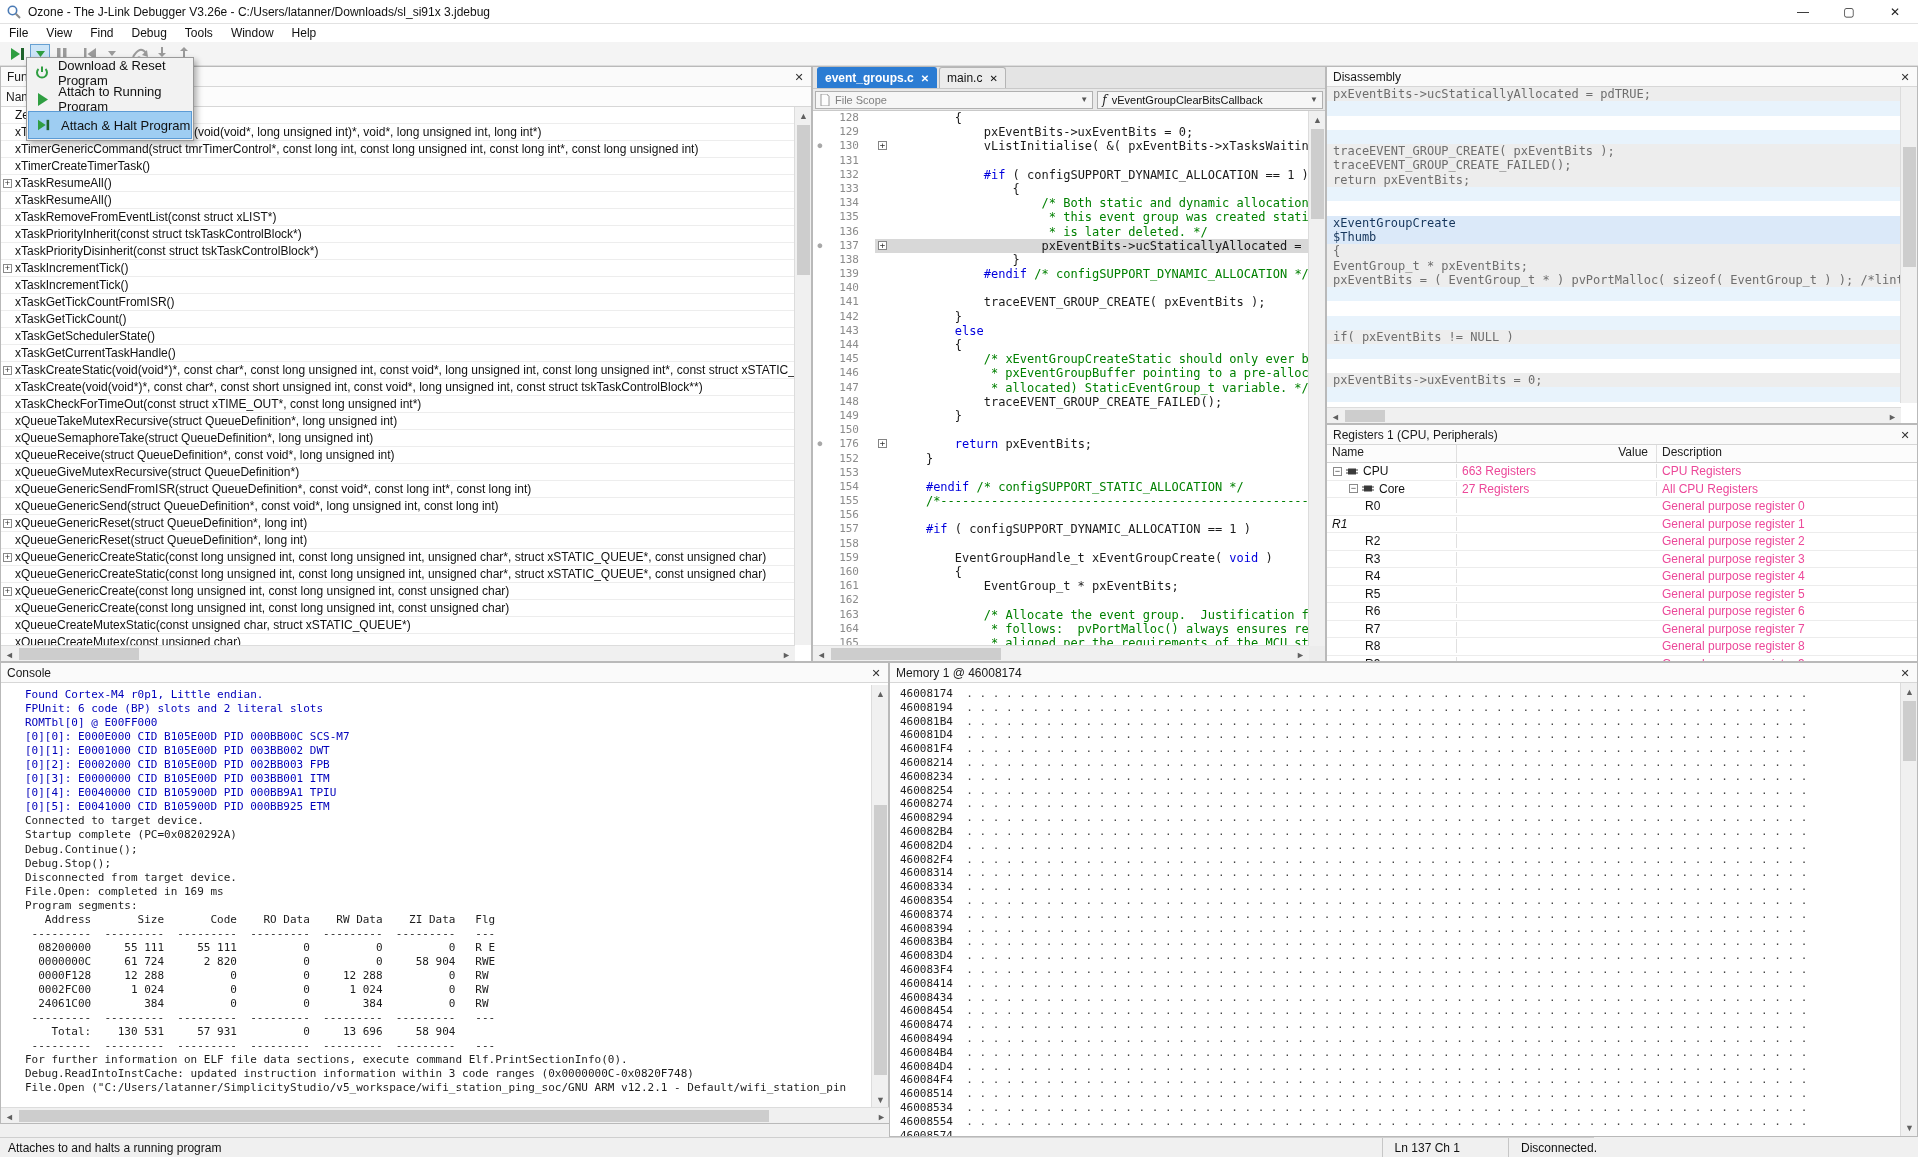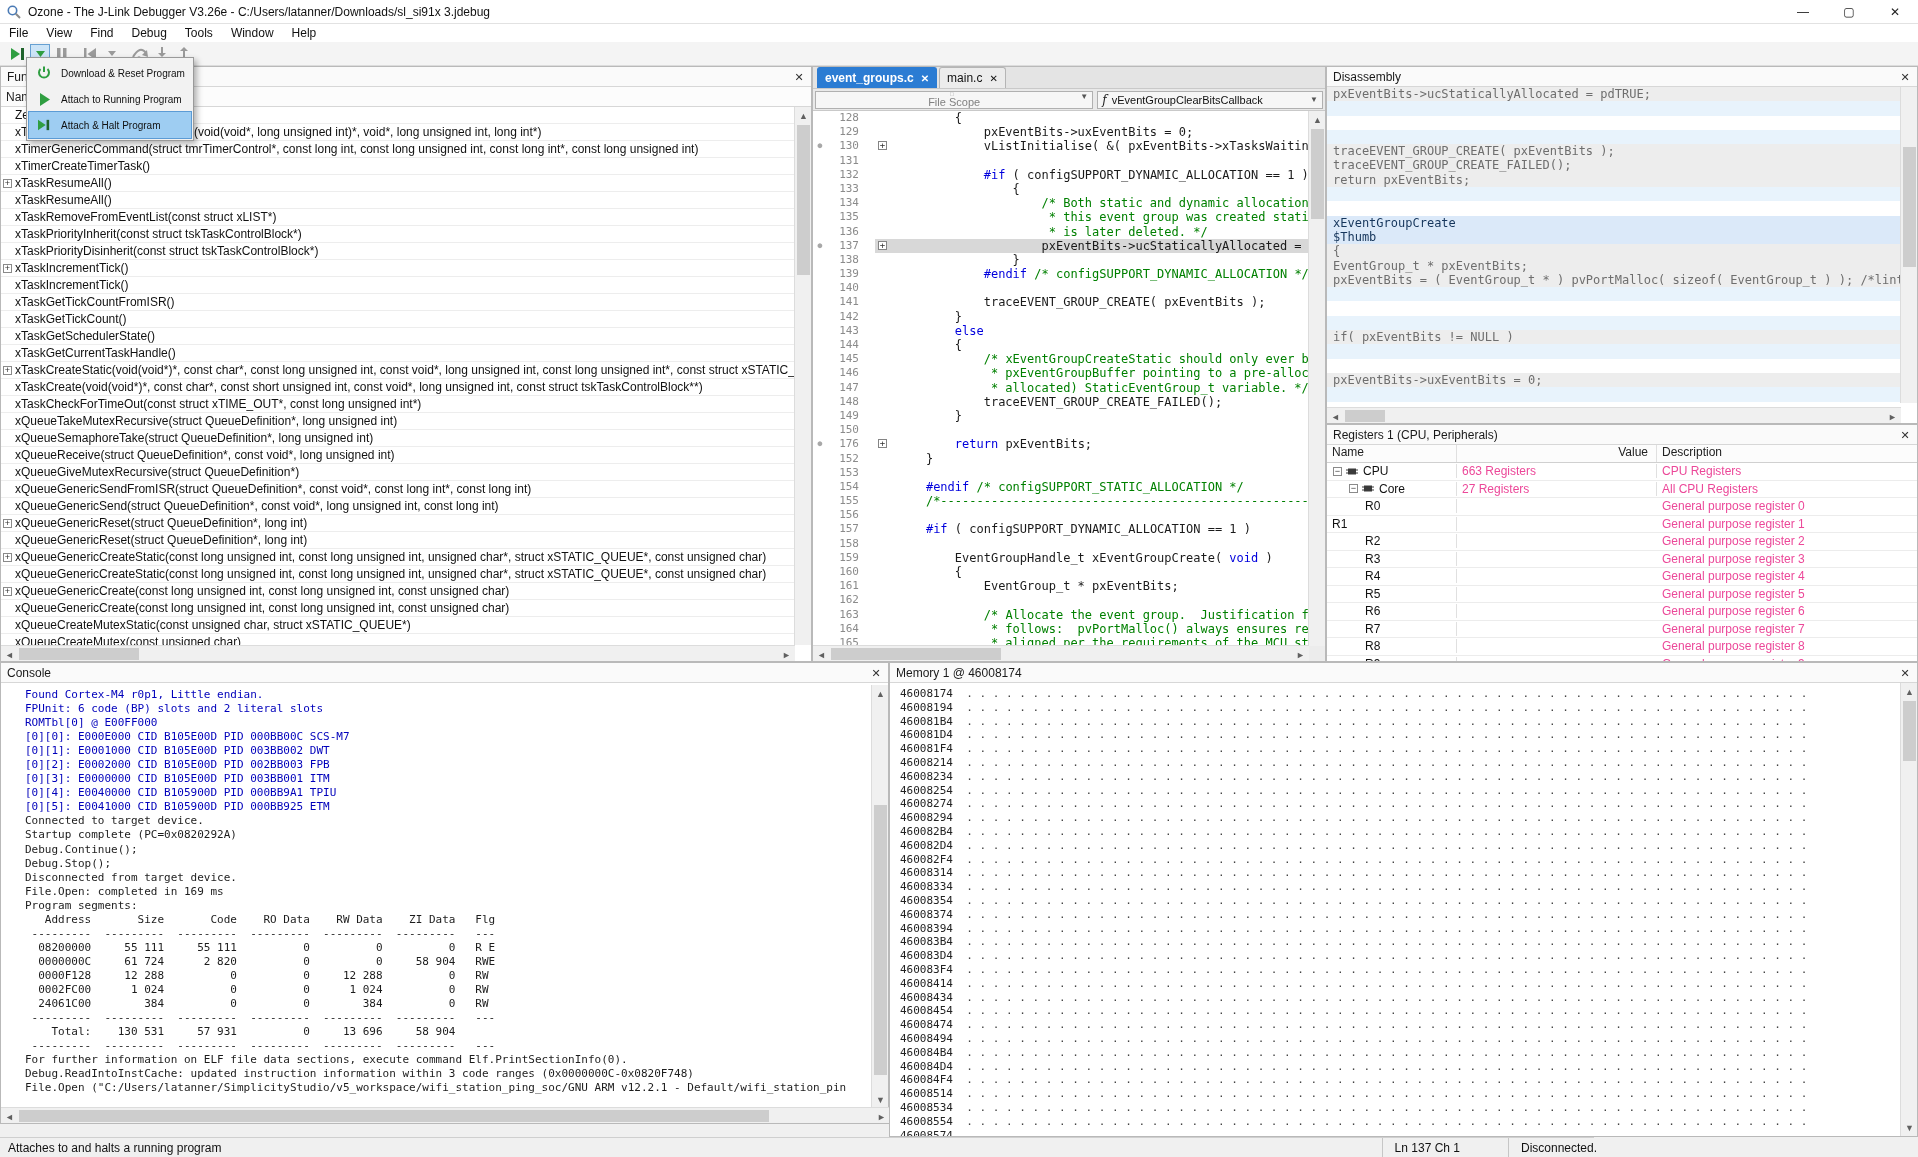--- a/index.html
+++ b/index.html
@@ -51,21 +51,21 @@
 
   
   #editor { left:812px; top:66px; width:514px; height:596px; background:#ececec; }
   .tabbar { height:22px; background:#e4e4e4; border-bottom:1px solid #c9c9c9; display:flex; align-items:flex-end; padding-left:4px;}
   .tab { height:21px; display:flex; align-items:center; padding:0 7px; font-size:12px; border:1px solid #b5b5b5; border-bottom:none; border-radius:3px 3px 0 0; margin-right:2px; background:#ececec; color:#111;}
   .tab.active { background:#2b7cd3; color:#fff; font-weight:bold; border-color:#2b7cd3; }
   .tab .tab-close { margin-left:7px; font-size:10px; }
   .combos { height:22px; background:#e9e9e9; border-bottom:1px solid #c9c9c9; display:flex; align-items:center; padding:0 2px; gap:4px;}
   .combo { height:18px; background:#f6f6f6; border:1px solid #b0b0b0; display:flex; align-items:center; font-size:11px; padding:0 4px; position:relative;}
   .combo .carat { position:absolute; right:4px; font-size:8px; color:#555; }
-  #combo-scope { width:301px; color:#808080;flex-direction:column; }
+  #combo-scope { width:301px; color:#808080; }
   #combo-fn { width:244px; color:#111; }
   .ficon { font-family:"DejaVu Serif", serif; font-style:italic; font-size:12px; color:#222; margin-right:5px; }
   #code { position:absolute; left:0; top:44px; width:496px; height:535px; background:#ffffff; overflow:hidden; }
   .ed-line { height:14.2px; display:flex; font-family:"DejaVu Sans Mono", monospace; font-size:12px; line-height:14.2px; white-space:pre; }
   .ed-gut { flex:0 0 62px; display:flex; background:#fff; }
   .ed-dot { width:14px; text-align:center; color:#a8a8a8; font-size:8px; line-height:14px;}
   .ed-num { width:32px; text-align:right; color:#8b8b8b; font-family:"DejaVu Sans Mono", monospace; font-size:11px; }
   .ed-fold { width:16px; position:relative; }
   .ed-fold span { position:absolute; left:3px; top:2px; width:9px; height:9px; border:1px solid #848484; background:#fff; font-size:9px; line-height:7px; text-align:center; color:#333;}
   .ed-text { flex:1; padding-left:6px; overflow:hidden; }
@@ -106,21 +106,21 @@
 
   
   #statusbar { position:absolute; left:0; top:1137px; width:1594px; height:20px; background:#f0f0f0;
     border-top:1px solid #cfcfcf; display:flex; align-items:center; font-size:12px; color:#111;}
   #status-hint { padding-left:8px; flex:1; }
   .status-cell { border-left:1px solid #c6c6c6; height:20px; display:flex; align-items:center; padding:0 12px;margin-left:36px; }
 
   
   #dropdown { position:absolute; left:26px; top:57px; width:168px; background:#f2f2f2;
     border:1px solid #9a9a9a; box-shadow:3px 3px 6px rgba(0,0,0,.3); z-index:50; padding:2px; }
-  .dd-item { height:26px; display:flex; align-items:center; font-size:10px; color:#111; position:relative; padding-left:6px;}
+  .dd-item { height:26px; display:flex; align-items:center; font-size:13px; color:#111; position:relative; padding-left:6px;}
   .dd-item .dd-icon { width:18px; height:16px; margin-right:8px; display:flex; align-items:center; justify-content:center;}
   .dd-item.selected { background:#9ecdf2; outline:1px solid #5b9bd5; }
 </style>
 </head>
 <body>
 
 <div id="app">
 
   <div class="titlebar">
     <svg class="app-icon" viewBox="0 0 16 16">
@@ -562,21 +562,21 @@
         </div>
         <div class="reg-row">
     <div class="reg-c1" style="display:flex;align-items:center;padding-left:38px;">
 
       <span>R0</span>
           </div>
     <div class="reg-c2 reg-val"></div>
     <div class="reg-c3 reg-desc">General purpose register 0</div>
         </div>
         <div class="reg-row">
-    <div class="reg-c1" style="display:flex;align-items:center;">
+    <div class="reg-c1" style="display:flex;align-items:center;font-style:italic;">
 
       <span>R1</span>
           </div>
     <div class="reg-c2 reg-val"></div>
     <div class="reg-c3 reg-desc">General purpose register 1</div>
         </div>
         <div class="reg-row">
     <div class="reg-c1" style="display:flex;align-items:center;padding-left:38px;">
 
       <span>R2</span>

